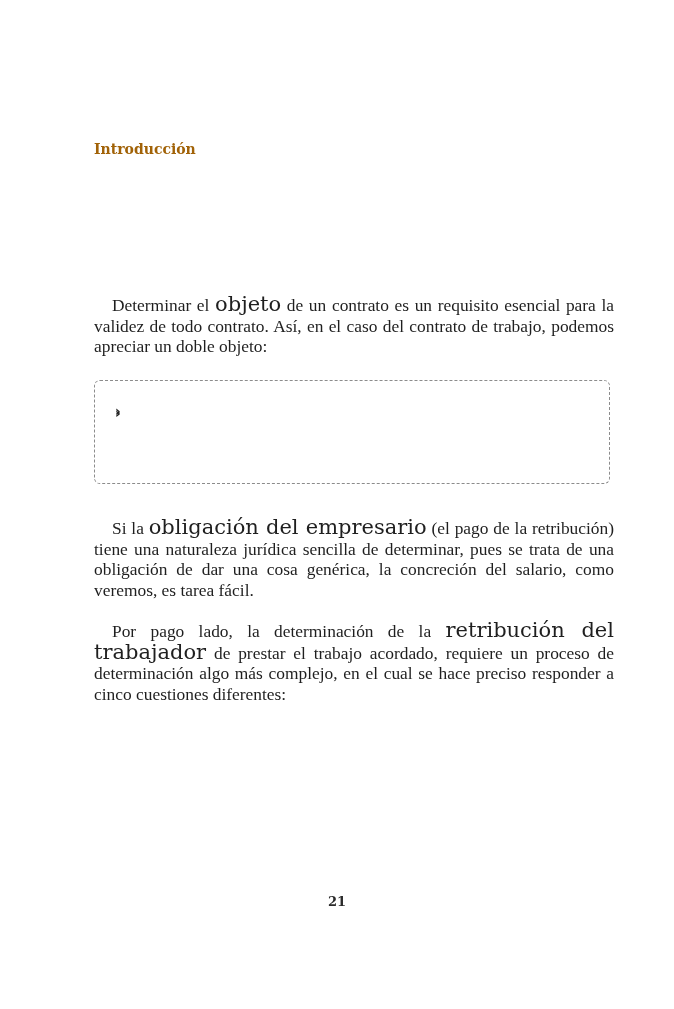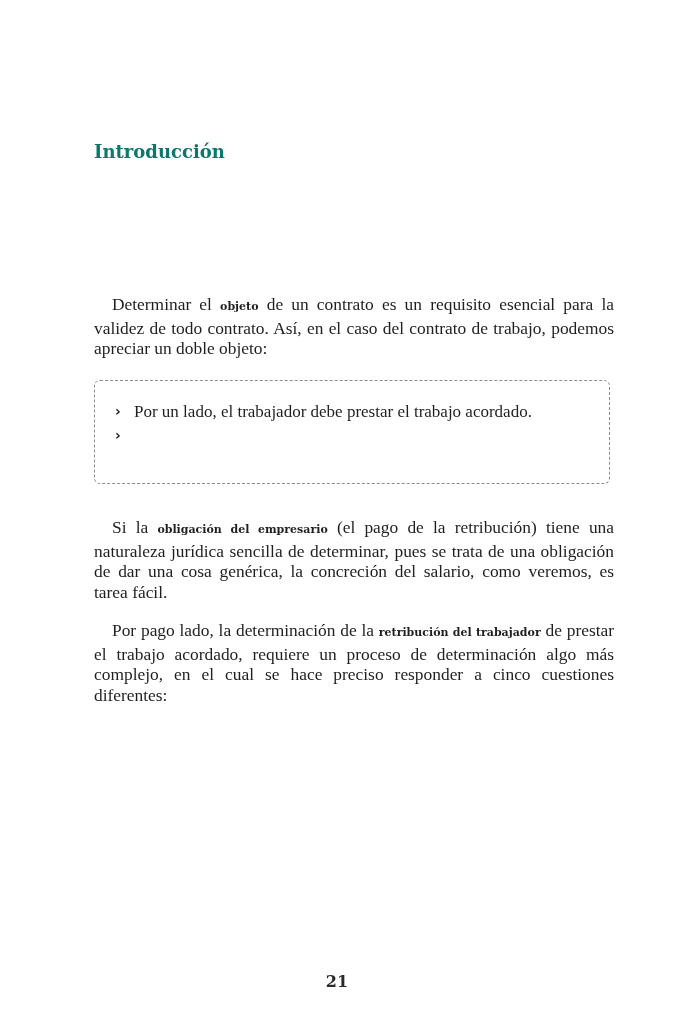--- a/index.html
+++ b/index.html
@@ -4,62 +4,62 @@
   <style>
     html, body { margin: 0; padding: 0; background: #ffffff; }
     body {
       width: 674px; height: 1009px; position: relative; overflow: hidden;
       font-family: "DejaVu Serif", "Liberation Serif", serif;
       color: #1f1f1f;
     }
     .title {
       position: absolute; left: 94px; top: 141px;
       font-family: "DejaVu Serif", serif; font-weight: bold;
-      font-size: 18px; color: #0f766e; margin: 0;
+      font-size: 14px; color: #a16207; margin: 0;
     }
     .para {
       position: absolute; left: 94px; width: 520px;
       font-family: "Liberation Serif", serif;
       font-size: 17.4px; line-height: 20.5px;
       text-align: justify; text-indent: 18px; margin: 0;
     }
-    .para b { font-family: "DejaVu Serif", serif; font-size: 11px; font-weight: bold; }
+    .para b { font-family: "DejaVu Serif", serif; font-size: 21px; font-weight: normal; }
     .p1 { top: 294px; }
     .p2 { top: 517px; }
     .p3 { top: 620px; }
     .box {
       position: absolute; left: 94px; top: 380px; width: 516px; height: 104px;
       border: 1.5px dashed #8c8c8c; border-radius: 6px;
       box-sizing: border-box;
     }
     .list { position: absolute; left: 20px; top: 20px; width: 480px; margin: 0; padding: 0; list-style: none; }
     .list li {
       position: relative; padding-left: 19px;
       font-family: "Liberation Serif", serif; font-size: 17px; line-height: 21.5px;
       margin-bottom: 2px;
     }
     .chev {
       position: absolute; left: 0; top: 0;
       font-family: "DejaVu Sans", sans-serif; font-weight: bold; font-size: 14px;
     }
     .pagenum {
-      position: absolute; left: 0; width: 674px; top: 972px; text-align: center;
-      font-family: "DejaVu Serif", serif; font-weight: bold; font-size: 16px; color: #2a2a2a;
+      position: absolute; left: 0; width: 674px; top: 894px; text-align: center;
+      font-family: "DejaVu Serif", serif; font-weight: bold; font-size: 13px; color: #2a2a2a;
     }
   </style>
 </head>
 <body>
 
 <h2 class="title">Introducción</h2>
 
 <p class="para p1"><span>Determinar el </span><b>objeto</b><span> de un contrato es un requisito esencial para la validez de todo contrato. Así, en el caso del contrato de trabajo, podemos apreciar un doble objeto:</span></p>
 
 <div class="box">
   <ul class="list">
-    <li><span class="chev">›</span><span>Por un lado, el trabajador debe prestar el trabajo acordado.</span></li>
+    <li><span class="chev">›</span></li>
     <li><span class="chev">›</span></li>
   </ul>
 </div>
 
 <p class="para p2"><span>Si la </span><b>obligación del empresario</b><span> (el pago de la retribución) tiene una naturaleza jurídica sencilla de determinar, pues se trata de una obligación de dar una cosa genérica, la concreción del salario, como veremos, es tarea fácil.</span></p>
 
 <p class="para p3"><span>Por pago lado, la determinación de la </span><b>retribución del trabajador</b><span> de prestar el trabajo acordado, requiere un proceso de determinación algo más complejo, en el cual se hace preciso responder a cinco cuestiones diferentes:</span></p>
 
 <div class="pagenum">21</div>
 

